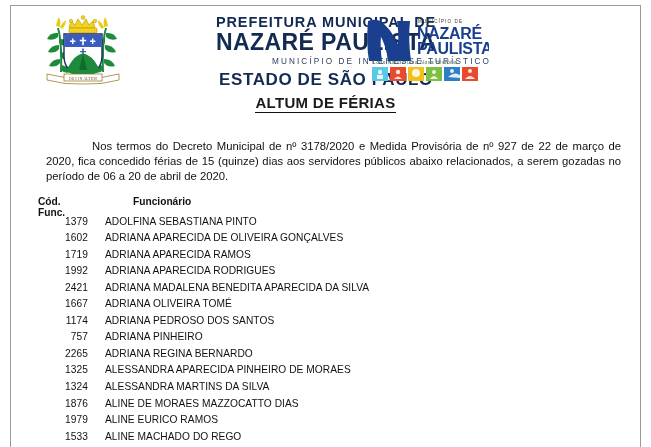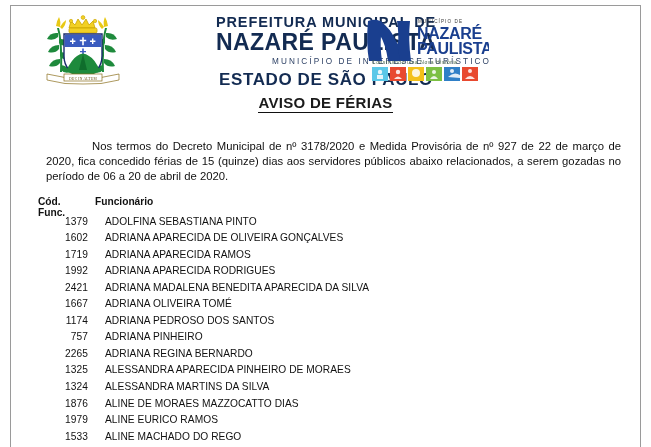--- a/index.html
+++ b/index.html
@@ -134,20 +134,21 @@
     top: 196px;
     width: 575px;
     font-size: 10.2px;
     color: #111;
   }
   .tbl-head {
     display: flex;
     font-weight: bold;
     height: 14px;
     align-items: flex-start;
+    gap: 38px;
   }
   .tbl-head .c-code {
     width: 52px;
     text-align: left;
   }
   .tbl-head .c-name {
     padding-left: 5px;
     text-align: center;
   }
   .trow {
@@ -270,21 +271,21 @@
               <circle cx="88" cy="57" r="2"></circle>
             <circle cx="106" cy="57" r="2"></circle>
               <path d="M101 65 q5 -6 10 0 z"></path>
           </g>
         </g>
       </svg>
     </div>
   </div>
 
   <div class="doc-title">
-    <span>AVISO DE FÉRIAS</span>
+    <span>ALTUM DE FÉRIAS</span>
   </div>
 
   <div class="body-par">Nos termos do Decreto Municipal de nº 3178/2020 e Medida Provisória de nº 927 de 22 de março de 2020, fica concedido férias de 15 (quinze) dias aos servidores públicos abaixo relacionados, a serem gozadas no período de 06 a 20 de abril de 2020.</div>
 
   <div class="tbl">
     <div class="tbl-head">
       <div class="c-code">Cód. Func.</div>
       <div class="c-name">Funcionário</div>
     </div>
     <div id="rows-host">

